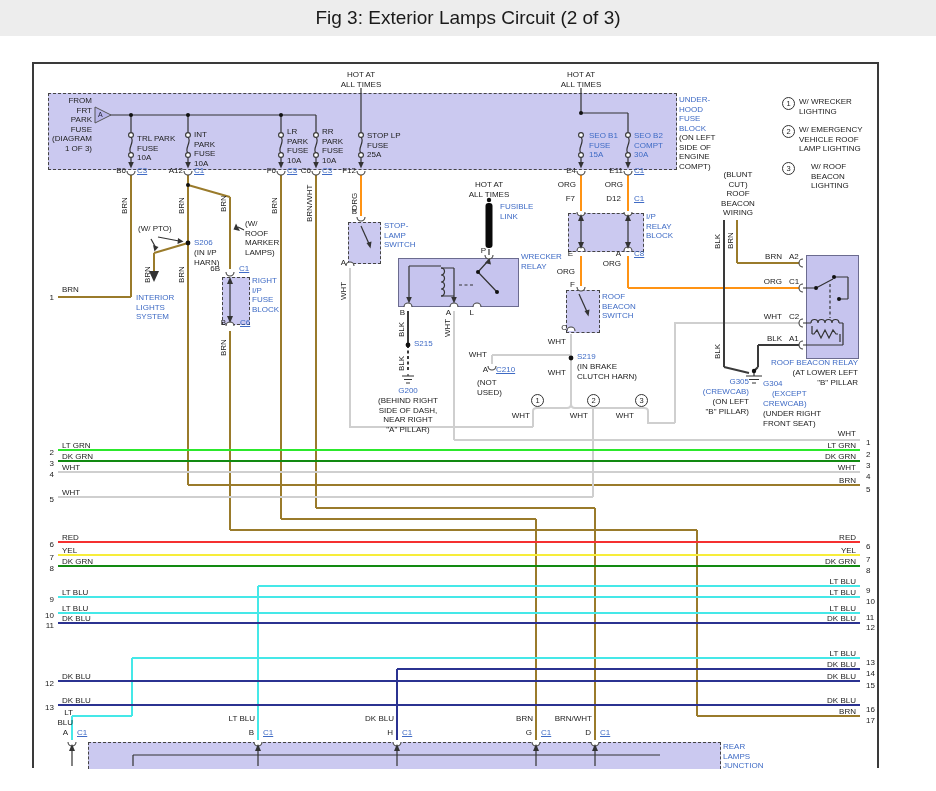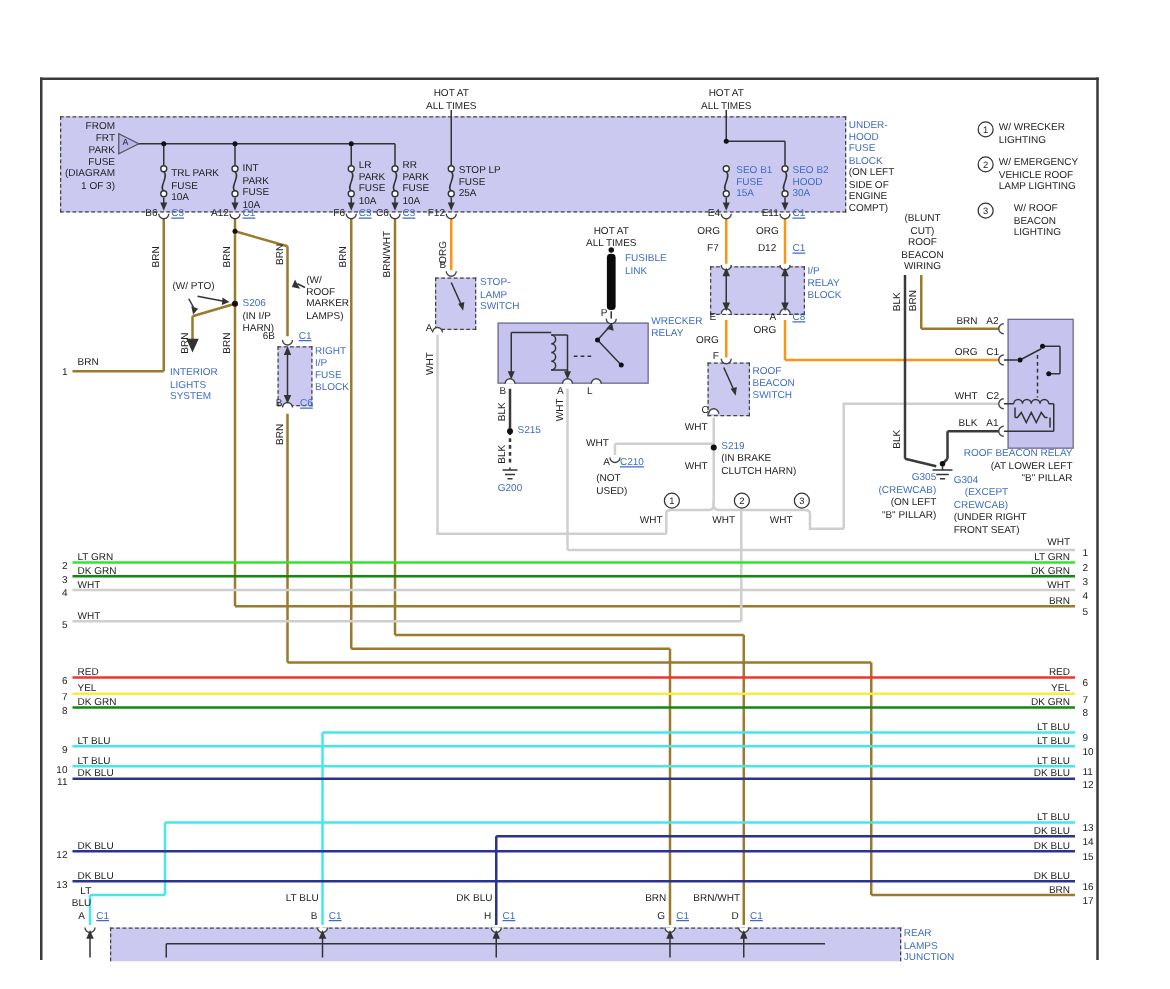--- a/index.html
+++ b/index.html
@@ -31,20 +31,23 @@
   .dsh{stroke-dasharray:3,2.5;}
   .arc{stroke:#444;stroke-width:1.1;fill:#fff;}
   .dot{fill:#111;stroke:none;}
   .tri{fill:#333;stroke:none;}
 </style>
 </head>
 <body>
 
 <div id="stage">
 
+  <div class="titlebar">
+    <div class="t">Fig 3: Exterior Lamps Circuit (2 of 3)</div>
+  </div>
 
   <div class="frame"></div>
 
   <div class="pbox" style="left:48px;top:93px;width:627px;height:75px;"></div>
   <div class="pbox" style="left:348px;top:222px;width:31px;height:40px;"></div>
   <div class="sbox" style="left:398px;top:258px;width:119px;height:47px;"></div>
   <div class="pbox" style="left:568px;top:213px;width:74px;height:37px;"></div>
   <div class="pbox" style="left:222px;top:277px;width:26px;height:46px;"></div>
   <div class="pbox" style="left:566px;top:290px;width:32px;height:41px;"></div>
   <div class="sbox" style="left:806px;top:255px;width:51px;height:102px;"></div>
@@ -241,21 +244,21 @@
 PARK
 FUSE
 10A</div>
   <div class="lb" style="left:367px;top:131px;">STOP LP
 FUSE
 25A</div>
   <div class="lb bl" style="left:589px;top:131px;">SEO B1
 FUSE
 15A</div>
   <div class="lb bl" style="left:634px;top:131px;">SEO B2
-HOOD
+COMPT
 30A</div>
   <div class="lb ctr" style="left:338px;top:70px;width:46px;">HOT AT
 ALL TIMES</div>
   <div class="lb ctr" style="left:558px;top:70px;width:46px;">HOT AT
 ALL TIMES</div>
   <div class="lb ctr" style="left:466px;top:180px;width:46px;">HOT AT
 ALL TIMES</div>
   <div class="lb bl" style="left:679px;top:95px;">UNDER-
 HOOD
 FUSE
@@ -322,20 +325,24 @@
   <div class="lb bl" style="left:500px;top:202px;">FUSIBLE
 LINK</div>
   <div class="lb ra" style="right:450px;top:246px;">P</div>
   <div class="lb bl" style="left:521px;top:252px;">WRECKER
 RELAY</div>
   <div class="lb ra" style="right:531px;top:308px;">B</div>
   <div class="lb ra" style="right:485px;top:308px;">A</div>
   <div class="lb ra" style="right:462px;top:308px;">L</div>
   <div class="lb bl" style="left:414px;top:339px;">S215</div>
   <div class="lb bl ctr" style="left:368px;top:386px;width:80px;">G200</div>
+  <div class="lb ctr" style="left:358px;top:396px;width:100px;">(BEHIND RIGHT
+SIDE OF DASH,
+NEAR RIGHT
+"A" PILLAR)</div>
 
   <div class="lb ra" style="right:370px;top:337px;">WHT</div>
   <div class="lb bl" style="left:577px;top:352px;">S219</div>
   <div class="lb" style="left:577px;top:362px;">(IN BRAKE
 CLUTCH HARN)</div>
   <div class="lb ra" style="right:370px;top:368px;">WHT</div>
   <div class="lb ra" style="right:449px;top:350px;">WHT</div>
   <div class="lb ra" style="right:448px;top:365px;">A</div>
   <div class="lb lk" style="left:496px;top:365px;">C210</div>
   <div class="lb" style="left:477px;top:378px;">(NOT

